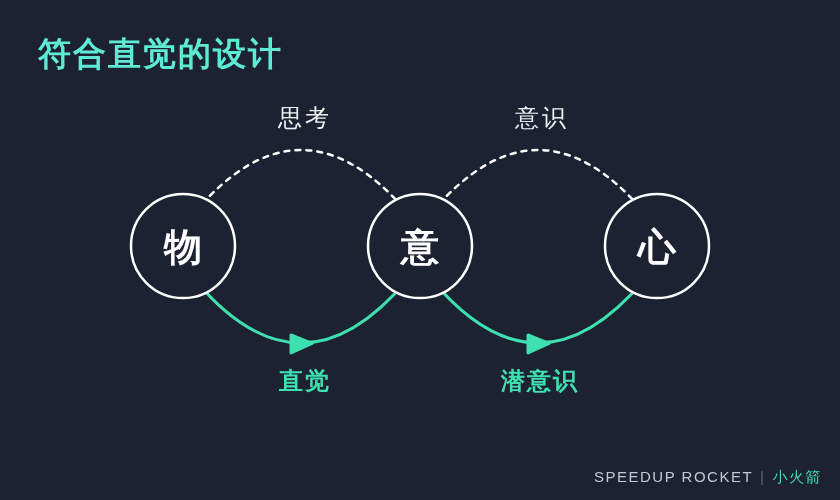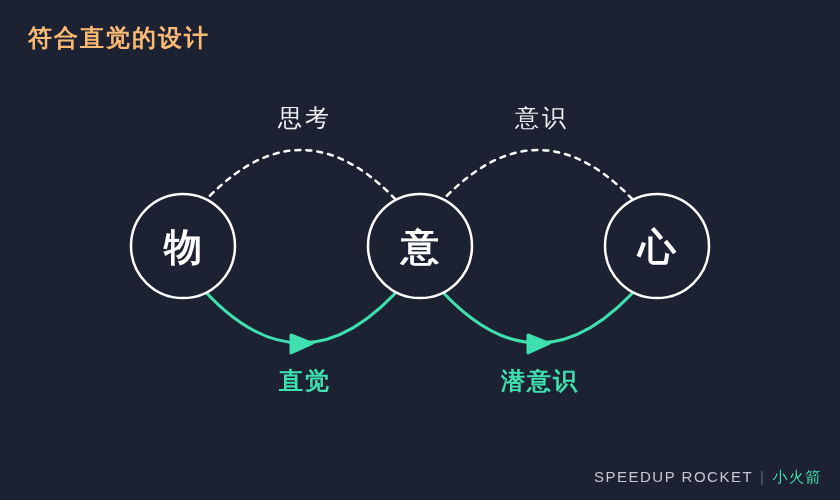--- a/index.html
+++ b/index.html
@@ -14,25 +14,25 @@
   .slide {
     position: relative;
     width: 840px;
     height: 500px;
     background: #1d2232;
   }
   .slide-title {
     position: absolute;
     left: 28px;
     top: 22px;
-    margin: 0;
-    font-size: 24px;
+    margin: 10px;
+    font-size: 33px;
     font-weight: bold;
     letter-spacing: 2px;
-    color: #fdba74;
+    color: #5eead4;
   }
   svg.diagram {
     position: absolute;
     left: 0;
     top: 0;
   }
   .node-circle {
     fill: #1d2232;
     stroke: #ffffff;
     stroke-width: 2.5;

